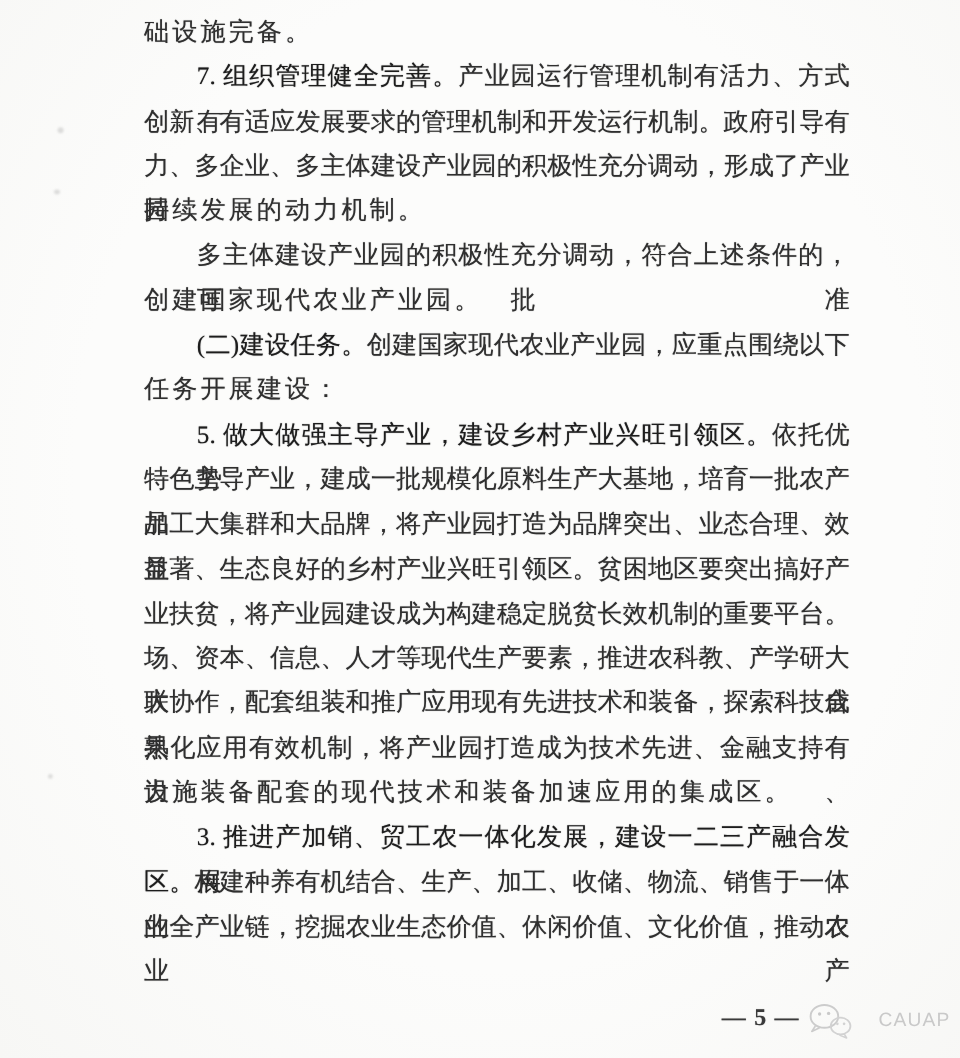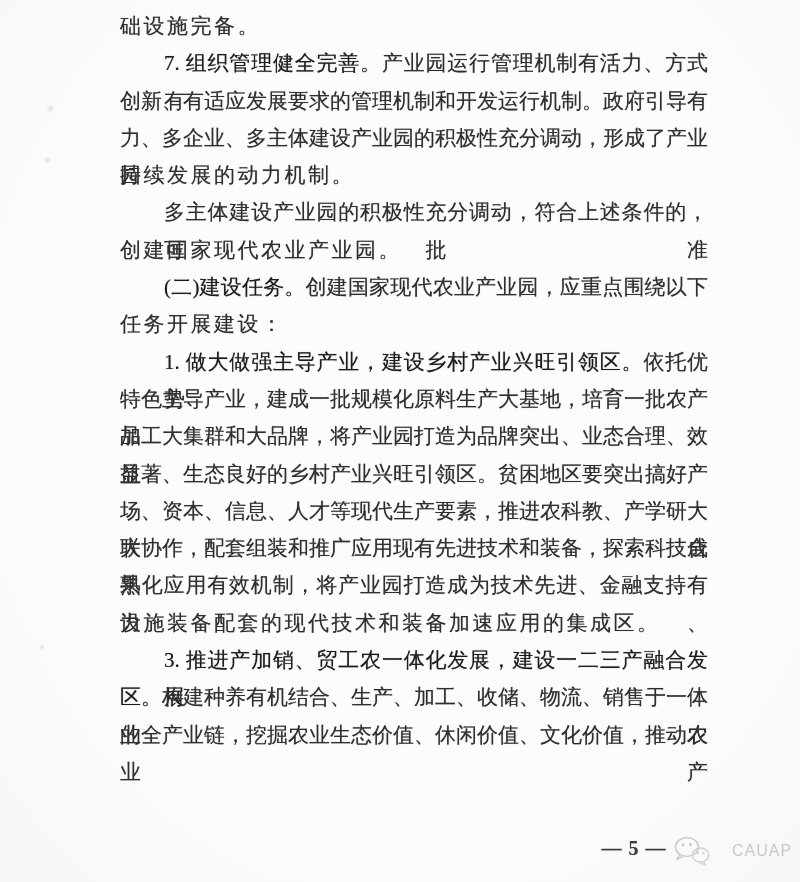--- a/index.html
+++ b/index.html
@@ -84,24 +84,25 @@
   <div class="text-block" id="textBlock">
       <div class="line plain"><span class="seg">础设施完备。</span></div>
       <div class="line just indent"><span class="seg bold">7. 组织管理健全完善。</span><span class="seg">产业园运行管理机制有活力、方式有</span></div>
       <div class="line just"><span class="seg">创新、有适应发展要求的管理机制和开发运行机制。政府引导有</span></div>
       <div class="line just"><span class="seg">力、多企业、多主体建设产业园的积极性充分调动，形成了产业园</span></div>
       <div class="line plain"><span class="seg">持续发展的动力机制。</span></div>
       <div class="line just indent"><span class="seg">多主体建设产业园的积极性充分调动，符合上述条件的，可批准</span></div>
       <div class="line plain"><span class="seg">创建国家现代农业产业园。</span></div>
       <div class="line just indent"><span class="seg bold">(二)建设任务。</span><span class="seg">创建国家现代农业产业园，应重点围绕以下</span></div>
       <div class="line plain"><span class="seg">任务开展建设：</span></div>
-      <div class="line just indent"><span class="seg bold">1. 做大做强主导产业，建设乡村产业兴旺引领区。</span><span class="seg">依托优势</span></div>
+      <div class="line just indent"><span class="seg bold">5. 做大做强主导产业，建设乡村产业兴旺引领区。</span><span class="seg">依托优势</span></div>
       <div class="line just"><span class="seg">特色主导产业，建成一批规模化原料生产大基地，培育一批农产品</span></div>
       <div class="line just"><span class="seg">加工大集群和大品牌，将产业园打造为品牌突出、业态合理、效益</span></div>
       <div class="line just"><span class="seg">显著、生态良好的乡村产业兴旺引领区。贫困地区要突出搞好产</span></div>
+      <div class="line just"><span class="seg">业扶贫，将产业园建设成为构建稳定脱贫长效机制的重要平台。</span></div>
       <div class="line just"><span class="seg">场、资本、信息、人才等现代生产要素，推进农科教、产学研大联合</span></div>
       <div class="line just"><span class="seg">大协作，配套组装和推广应用现有先进技术和装备，探索科技成果</span></div>
       <div class="line just"><span class="seg">熟化应用有效机制，将产业园打造成为技术先进、金融支持有力、</span></div>
       <div class="line plain"><span class="seg">设施装备配套的现代技术和装备加速应用的集成区。</span></div>
       <div class="line just indent"><span class="seg bold">3. 推进产加销、贸工农一体化发展，建设一二三产融合发展</span></div>
       <div class="line just"><span class="seg bold">区。</span><span class="seg">构建种养有机结合、生产、加工、收储、物流、销售于一体的农</span></div>
       <div class="line just"><span class="seg">业全产业链，挖掘农业生态价值、休闲价值、文化价值，推动农业产</span></div>
     </div>
 
   <div class="speckle s1"></div>

